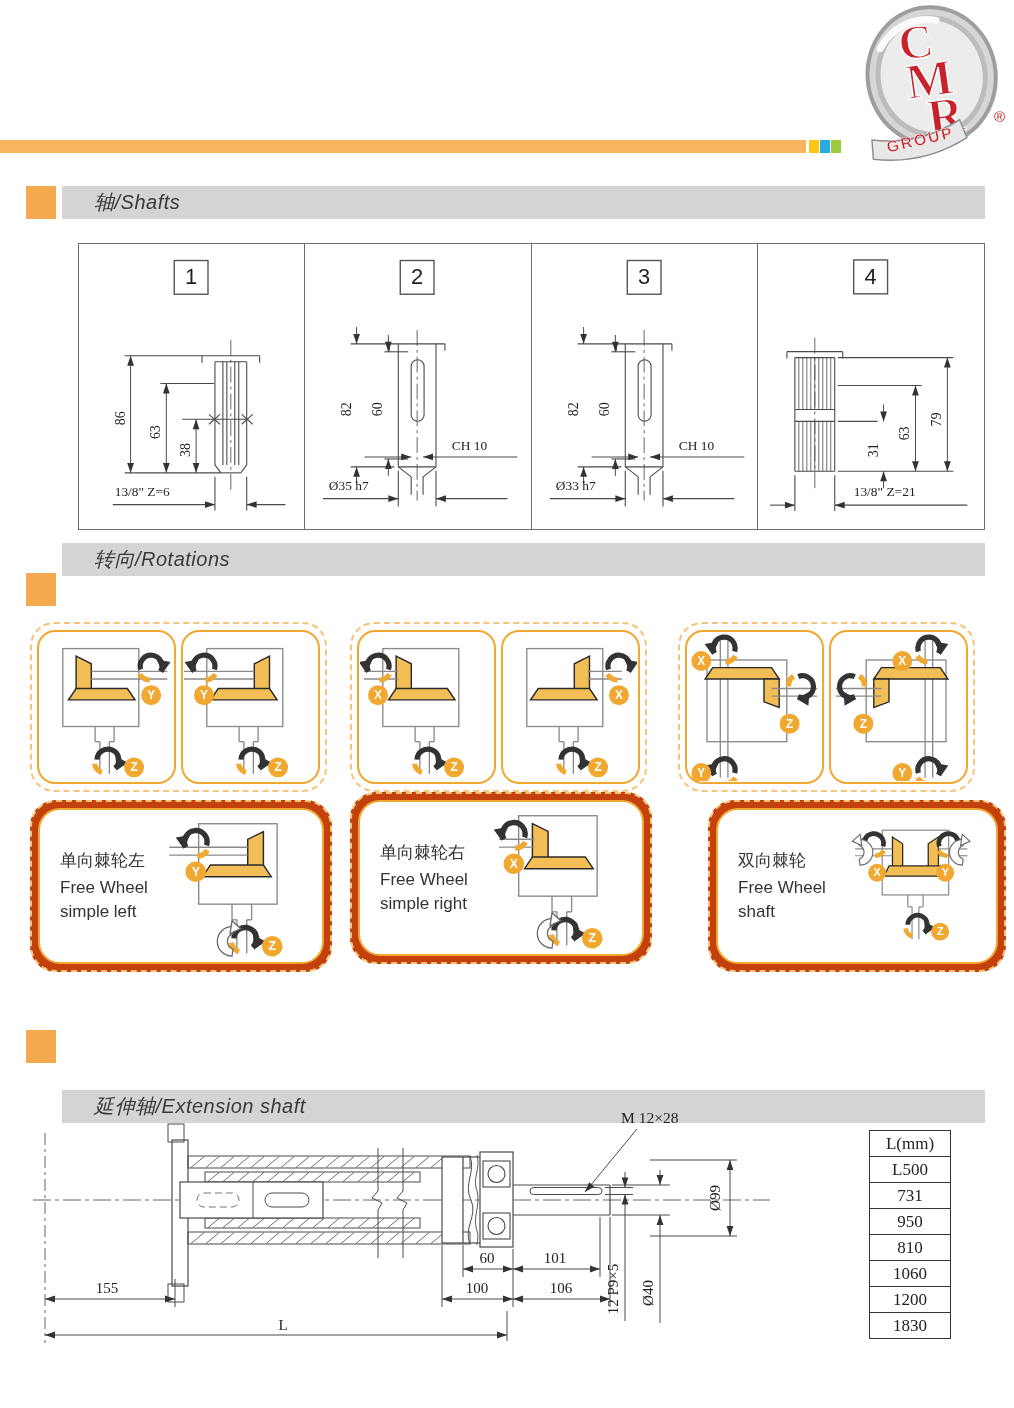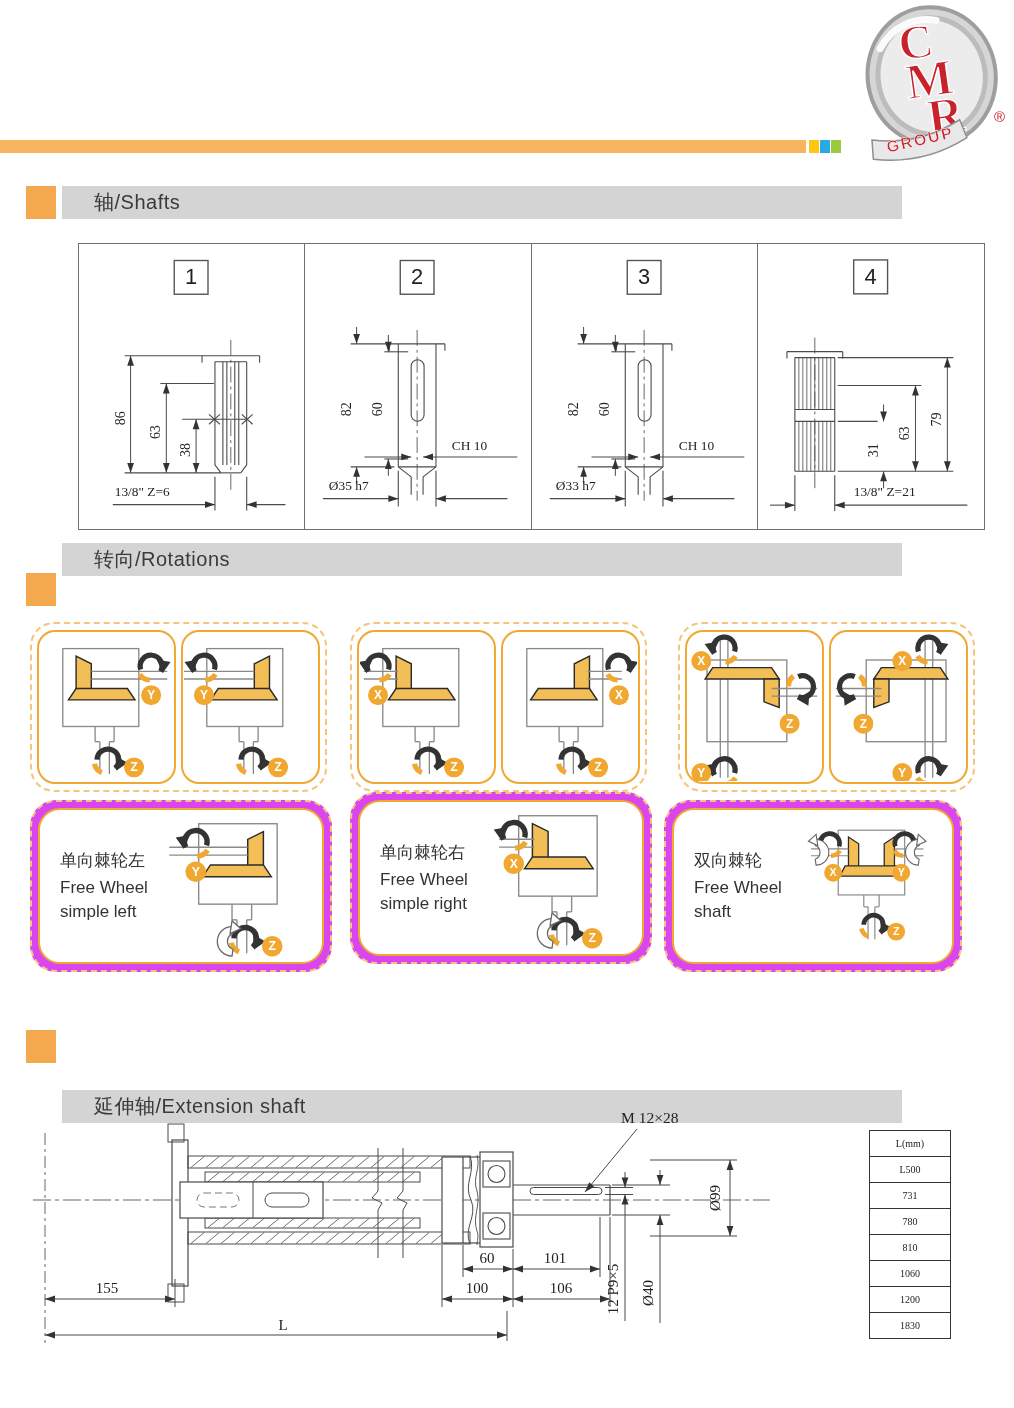--- a/index.html
+++ b/index.html
@@ -4,40 +4,40 @@
 <style>
   html,body{margin:0;padding:0;}
   body{width:1014px;height:1408px;background:#fff;position:relative;
        font-family:"Liberation Sans",sans-serif;overflow:hidden;}
   .abs{position:absolute;}
   
   .topbar{left:0;top:140px;width:806px;height:13px;background:#F9B45F;}
   .sq{top:140px;width:10px;height:13px;}
   
   .sec-sq{width:30px;height:33px;background:#F5A94F;left:26px;}
-  .sec-bar{left:62px;width:840px;height:33px;background:#D4D4D4;display:flex;align-items:center;}
+  .sec-bar{left:62px;width:923px;height:33px;background:#D4D4D4;display:flex;align-items:center;font-style:italic;}
   .sec-title{padding-left:32px;font-size:20px;color:#3a3a3a;letter-spacing:0.5px;}
   
   .shaft-grid{left:78px;top:243px;width:907px;height:287px;display:grid;
               grid-template-columns:1fr 1fr 1fr 1fr;border:1px solid #6f6f6f;background:#fff;box-sizing:border-box;}
   .shaft-cell{border-right:1px solid #6f6f6f;}
   .shaft-cell:last-child{border-right:none;}
   .shaft-cell svg{display:block;width:100%;height:100%;}
   
   .rot-group{border:2px dashed #F6C47A;border-radius:24px;padding:6px 5px;display:flex;gap:5px;
              box-sizing:border-box;background:#fff;}
   .rot-panel{border:2.5px solid #F0A830;border-radius:18px;background:#fff;box-sizing:border-box;
              width:139px;height:154px;display:flex;align-items:center;justify-content:center;}
-  .rot2-wrap{border:2px dashed #F6C47A;border-radius:26px;padding:6px;box-sizing:border-box;background:#d946ef;}
+  .rot2-wrap{border:2px dashed #F6C47A;border-radius:26px;padding:6px;box-sizing:border-box;background:#c2410c;}
   .rot2-box{border:2.5px solid #F0A830;border-radius:22px;background:#fff;box-sizing:border-box;
             width:100%;height:100%;display:flex;align-items:center;}
   .rot2-text{padding-left:20px;font-size:17px;color:#333;line-height:1.38;flex:0 0 auto;}
   .rot2-text .cn{margin-bottom:4px;}
   
-  .ext-table{border-collapse:collapse;font-family:"Liberation Serif",serif;font-size:10px;color:#222;}
+  .ext-table{border-collapse:collapse;font-family:"Liberation Serif",serif;font-size:17px;color:#222;}
   .ext-table td{border:1px solid #333;width:80px;height:25px;text-align:center;padding:0;}
   svg text{user-select:none;}
 </style>
 </head>
 <body>
 
 <div class="abs" style="left:856px;top:0px">
   <svg width="152" height="172" viewBox="0 0 152 172">
     <g transform="rotate(-10 76 78)">
       <ellipse cx="76" cy="76" rx="66" ry="71" fill="#9e9e9e"></ellipse>
@@ -577,21 +577,21 @@
             <text x="99" y="143.2" text-anchor="middle" font-family="Liberation Sans, sans-serif" font-size="12.5" font-weight="bold" fill="#fff">Z</text>
           </g>
           <g transform="translate(60,134)">
  <path d="M-2,-15 A15,15 0 0 0 -2,15 L-1,8 A8.5,8.5 0 0 1 -1,-8 Z" fill="#fff" stroke="#666" stroke-width="1.3"></path>
  <polygon points="-2,-21 7,-13 -4,-8" fill="#fff" stroke="#666" stroke-width="1.3"></polygon>
           </g>
         </g>
     </svg>
     </div>
   </div>
-<div class="abs rot2-wrap" style="left:664px;top:800px;width:298px;height:172px">
+<div class="abs rot2-wrap" style="left:708px;top:800px;width:298px;height:172px">
     <div class="rot2-box" id="rg2-2">
       <div class="rot2-text">
       <div class="cn">双向棘轮</div>
       <div>Free Wheel</div>
       <div>shaft</div>
     </div>
     <svg width="195" height="152" viewBox="0 0 195 155" style="margin-left:auto;margin-right:4px">
       <g transform="translate(30,0)">
           <rect x="36" y="12" width="78" height="76" fill="#fff" stroke="#8a8a8a" stroke-width="1.4"></rect>
           <polygon points="48,20 60,28 60,54 48,60" fill="#F2BE55" stroke="#2b2b2b" stroke-width="1.5"></polygon>
@@ -660,21 +660,21 @@
         <tr>
           <td>L(mm)</td>
         </tr>
         <tr>
           <td>L500</td>
         </tr>
         <tr>
           <td>731</td>
         </tr>
         <tr>
-          <td>780</td>
+          <td>950</td>
         </tr>
         <tr>
           <td>810</td>
         </tr>
         <tr>
           <td>1060</td>
         </tr>
         <tr>
           <td>1200</td>
         </tr>

